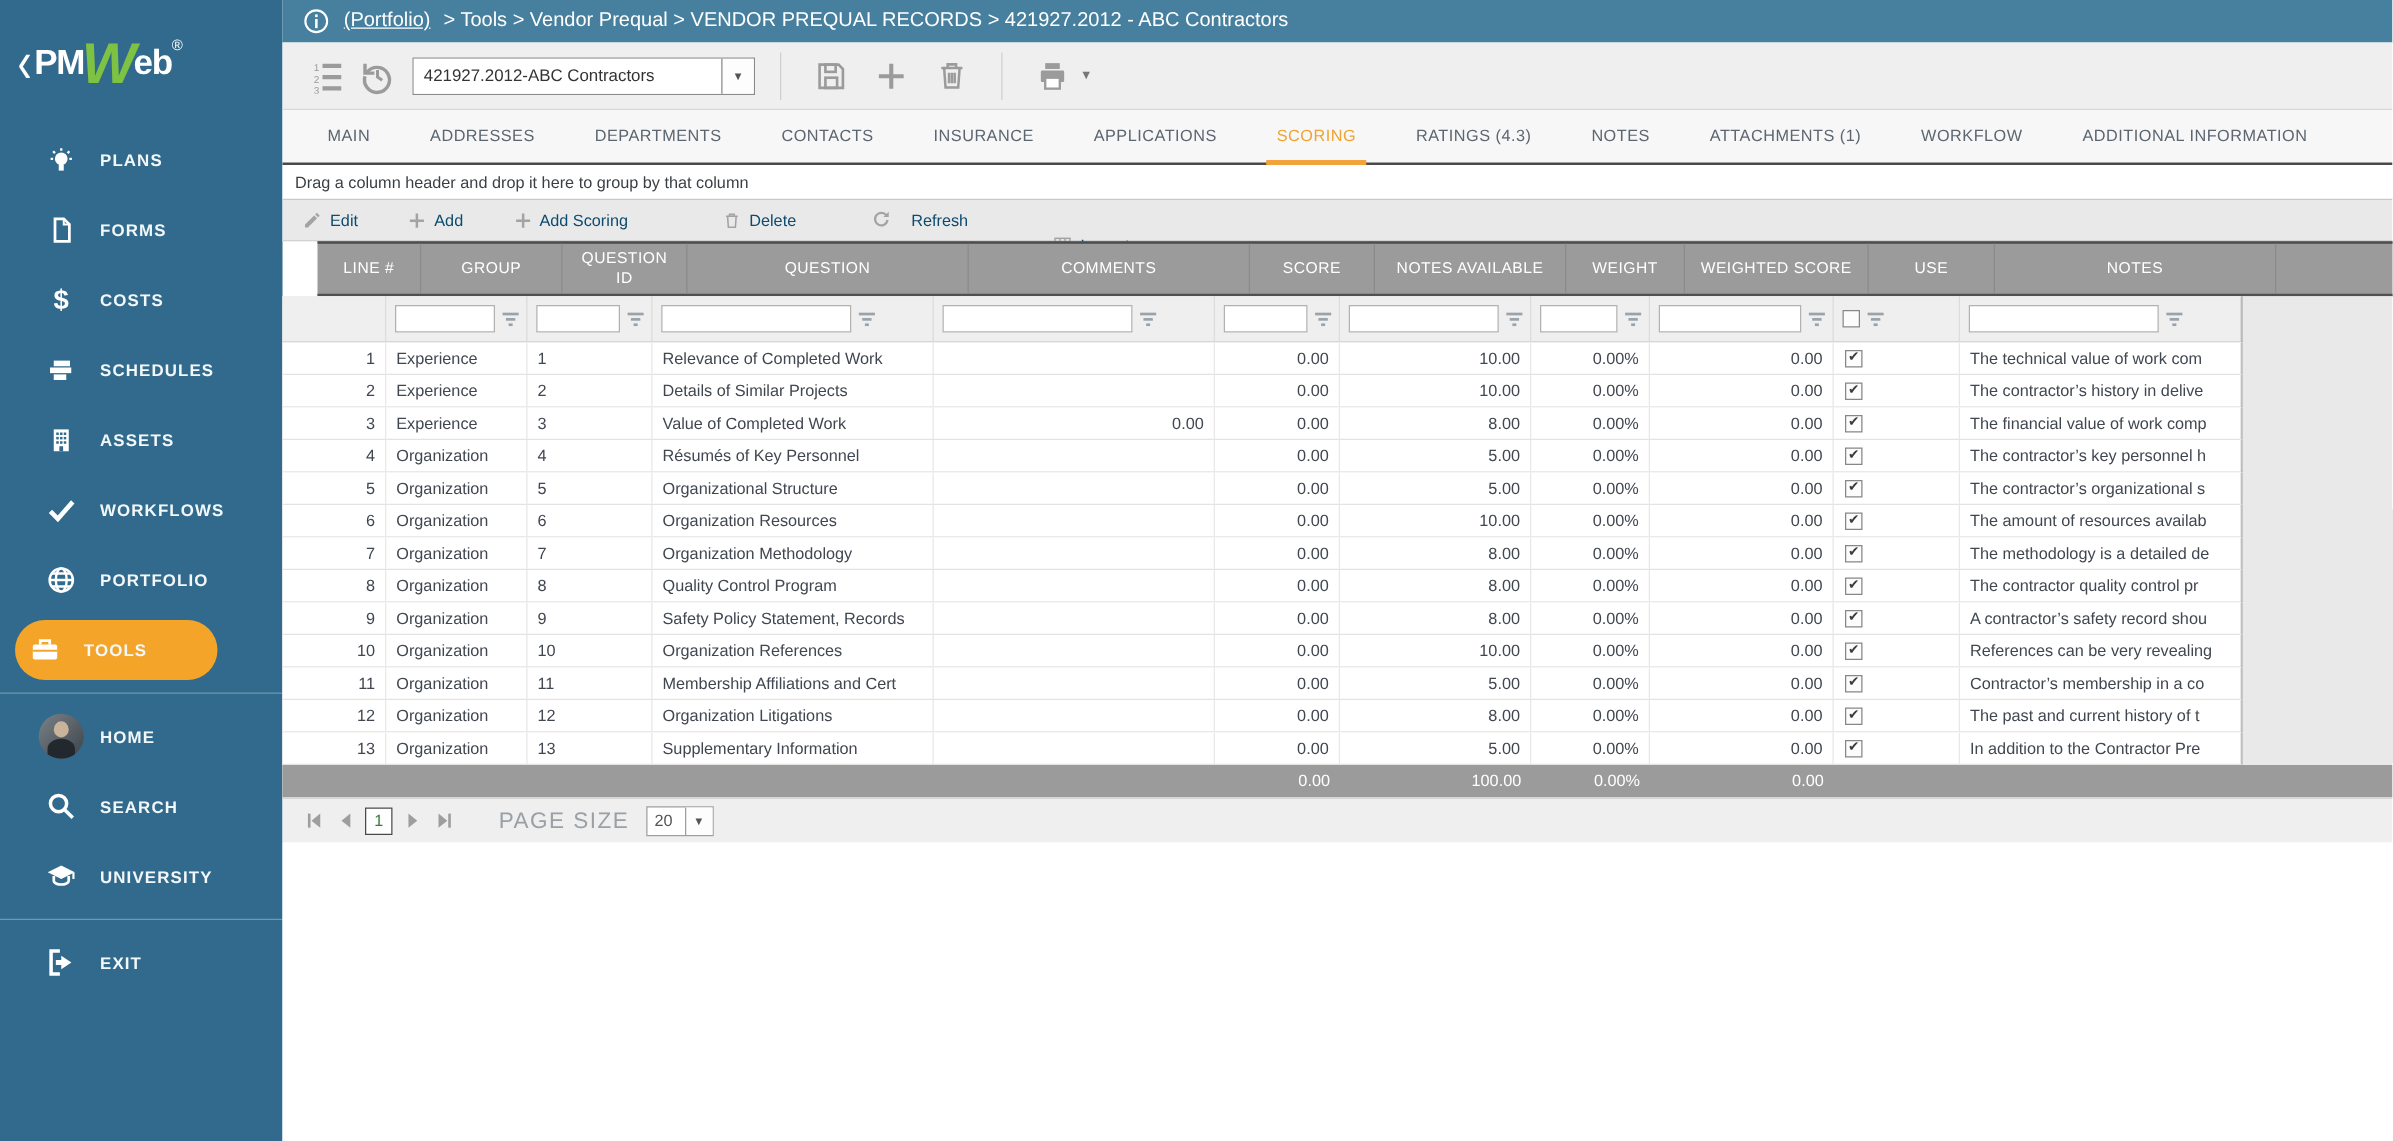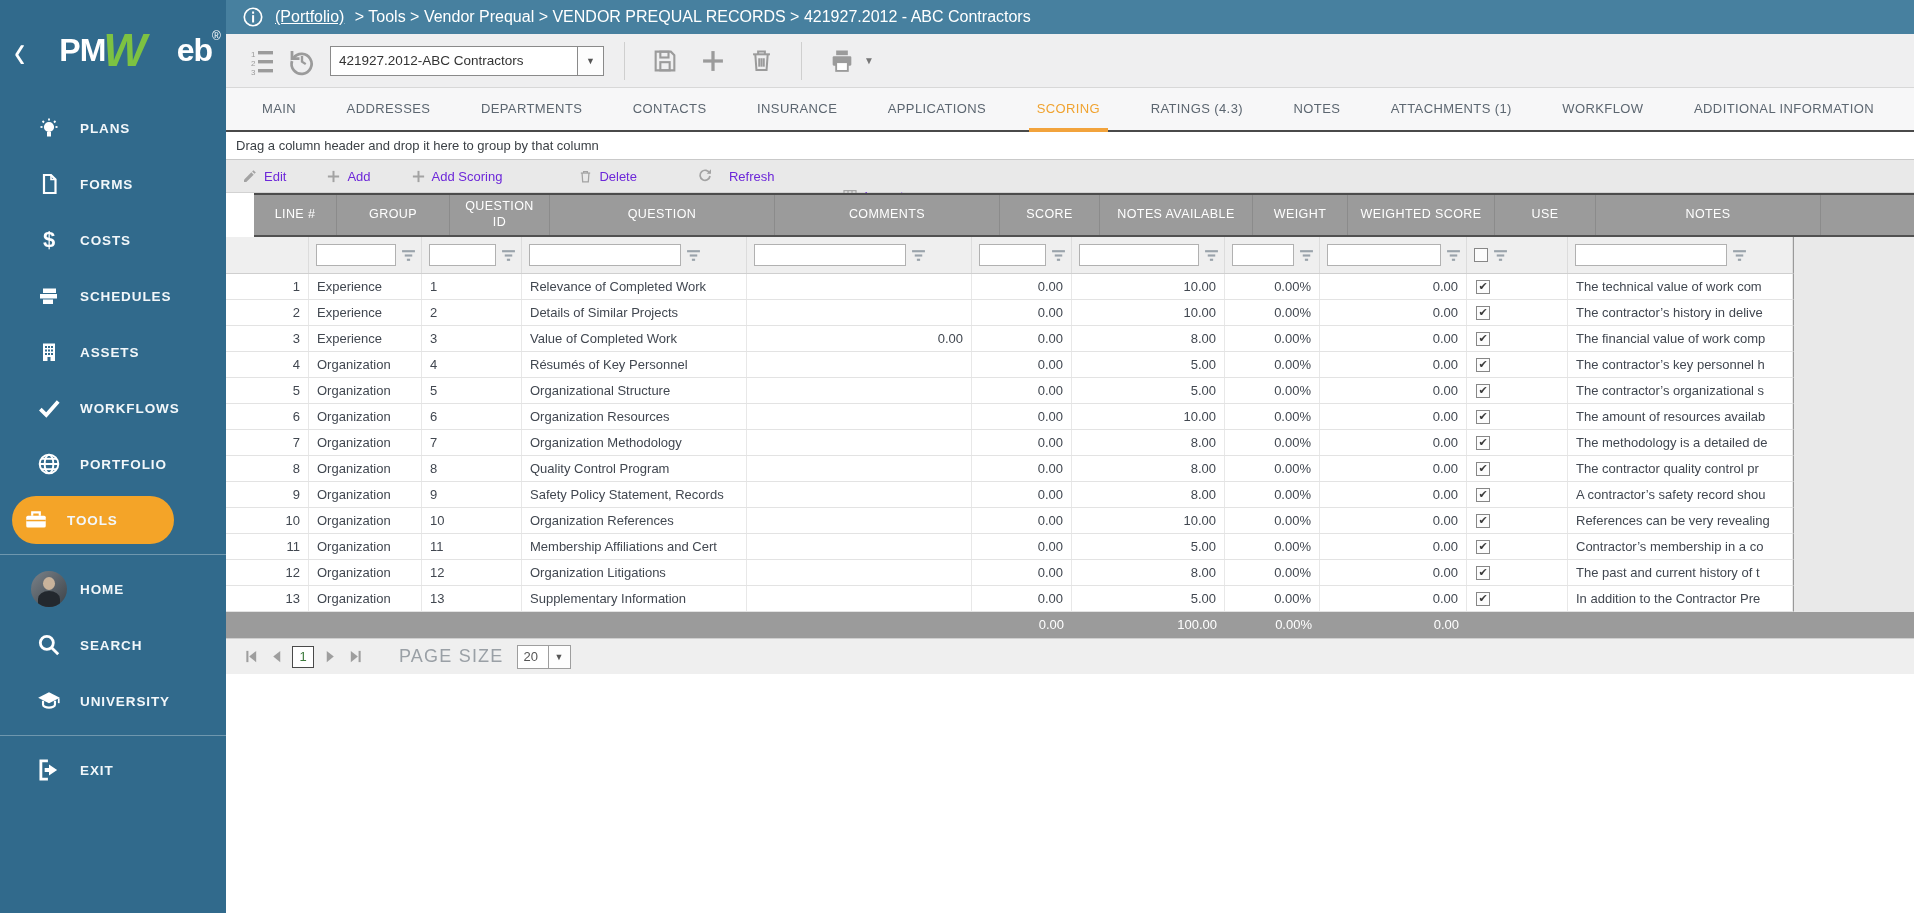--- a/index.html
+++ b/index.html
@@ -4,21 +4,21 @@
 <style>
   * { box-sizing: border-box; margin: 0; padding: 0; }
   html,body { width:1914px; height:913px; overflow:hidden; }
   body { font-family:"Liberation Sans", sans-serif; background:#fff; }
   .app { display:flex; width:1914px; height:913px; }
 
   
   .sidebar { width:226px; min-width:226px; background:#316a8c; color:#fff; display:flex; flex-direction:column; }
   .logo { height:100px; display:flex; align-items:center; padding-left:14px; cursor:pointer; }
   .logo .lt { font-size:34px; font-weight:400; color:#fff; margin-right:2px; transform:scaleY(1.4); display:inline-block; }
-  .logo .t1, .logo .t3 { font-size:32px; font-weight:700; letter-spacing:-1px; color:#fff;margin-left:32px; }
+  .logo .t1, .logo .t3 { font-size:28px; font-weight:700; letter-spacing:-1px; color:#fff; }
   .logo .t2 { font-size:46px; font-weight:700; color:#7dc242; font-style:italic; margin:0 -2px; }
   .logo .reg { font-size:12px; vertical-align:top; position:relative; top:-14px; }
   .nav { display:flex; flex-direction:column; }
   .nav-item { height:56px; display:flex; align-items:center; padding-left:35px; gap:17px; cursor:pointer; }
   .nav-item .ico { width:28px; height:28px; display:flex; align-items:center; justify-content:center; flex:none; }
   .nav-item .lbl { font-size:13.5px; font-weight:700; letter-spacing:0.9px; color:#f2f7fa; }
   .nav-item.active { background:#f4a428; border-radius:28px; margin:4px 52px 4px 12px; height:48px; padding-left:10px; }
   .nav-divider { height:1px; background:rgba(255,255,255,0.3); margin:6px 0; }
   .avatar { width:36px; height:36px; border-radius:50%; background:linear-gradient(135deg,#7a8289,#3c4248); position:relative; overflow:hidden; flex:none; }
   .avatar::before { content:''; position:absolute; top:6px; left:12px; width:12px; height:13px; border-radius:50%; background:#c9b39b; }
@@ -32,27 +32,27 @@
   .breadcrumb-bar .crumb-tail { white-space:pre; }
 
   .toolbar { height:54px; background:#efeff0; border-bottom:1px solid #d8d8d8; display:flex; align-items:center; padding-left:16px; flex:none; }
   .tbtn { width:40px; height:40px; display:flex; align-items:center; justify-content:center; cursor:pointer; }
   .combo { display:flex; height:30px; border:1px solid #8a8a8a; background:#fff; margin-left:8px; }
   .combo input { border:none; outline:none; width:246px; padding:0 8px; font-size:13.5px; color:#333; font-family:"Liberation Sans",sans-serif; }
   .combo .caret-btn { width:26px; border-left:1px solid #8a8a8a; background:#fdfdfd; display:flex; align-items:center; justify-content:center; font-size:9px; color:#555; cursor:pointer; }
   .tool-sep { width:1px; height:38px; background:#cfcfcf; margin:0 20px; }
   .print-caret { font-size:10px; color:#777; margin-left:2px; cursor:pointer; }
 
-  .tabbar { height:44px; background:#f7f7f8; display:flex; align-items:stretch; justify-content:space-between; padding:0 32px 0 28px; border-bottom:2px solid #4a4a4a; flex:none; }
+  .tabbar { height:44px; background:#f7f7f8; display:flex; align-items:stretch; justify-content:space-between; padding:0 60px 0 28px; border-bottom:2px solid #4a4a4a; flex:none; }
   .tab { display:flex; align-items:center; font-size:13px; color:#5c6670; letter-spacing:0.4px; cursor:pointer; padding:0 8px; border-bottom:4px solid transparent; margin-bottom:-2px; white-space:nowrap; }
   .tab.active { color:#f0a330; border-bottom-color:#f2a33c; }
 
   .groupbar { height:28px; background:#fff; border-bottom:1px solid #c9c9c9; font-size:13px; color:#3a3f44; display:flex; align-items:center; padding-left:10px; flex:none; }
 
-  .actionbar { height:33px; background:#e9e9e9; border-bottom:1px solid #d2d2d2; display:flex; align-items:center; gap:40px; padding-left:16px; font-size:13px; color:#6d28d9; flex:none; }
+  .actionbar { height:33px; background:#e9e9e9; border-bottom:1px solid #d2d2d2; display:flex; align-items:center; gap:40px; padding-left:16px; font-size:13px; color:#0c4a6e; flex:none; }
   .abtn { display:flex; align-items:center; gap:6px; cursor:pointer; }
 
   
   .grid { flex:none; width:1688px; }
   .header-row { display:flex; width:1688px; height:44px; background:#9b9b9b; border-top:2px solid #4c4c4c; border-bottom:2px solid #515151;margin-left:28px; }
   .hcell { color:#fff; font-size:12.5px; letter-spacing:0.4px; display:flex; align-items:center; justify-content:center; text-align:center; border-right:1px solid #8b8b8b; cursor:pointer; line-height:1.25; }
   .hdr-filler { flex:1; border-right:none; cursor:default; }
   .hdr-qid span { max-width:72px; display:inline-block; }
 
   .c0{width:83px;} .c1{width:113px;} .c2{width:100px;} .c3{width:225px;} .c4{width:225px;}

